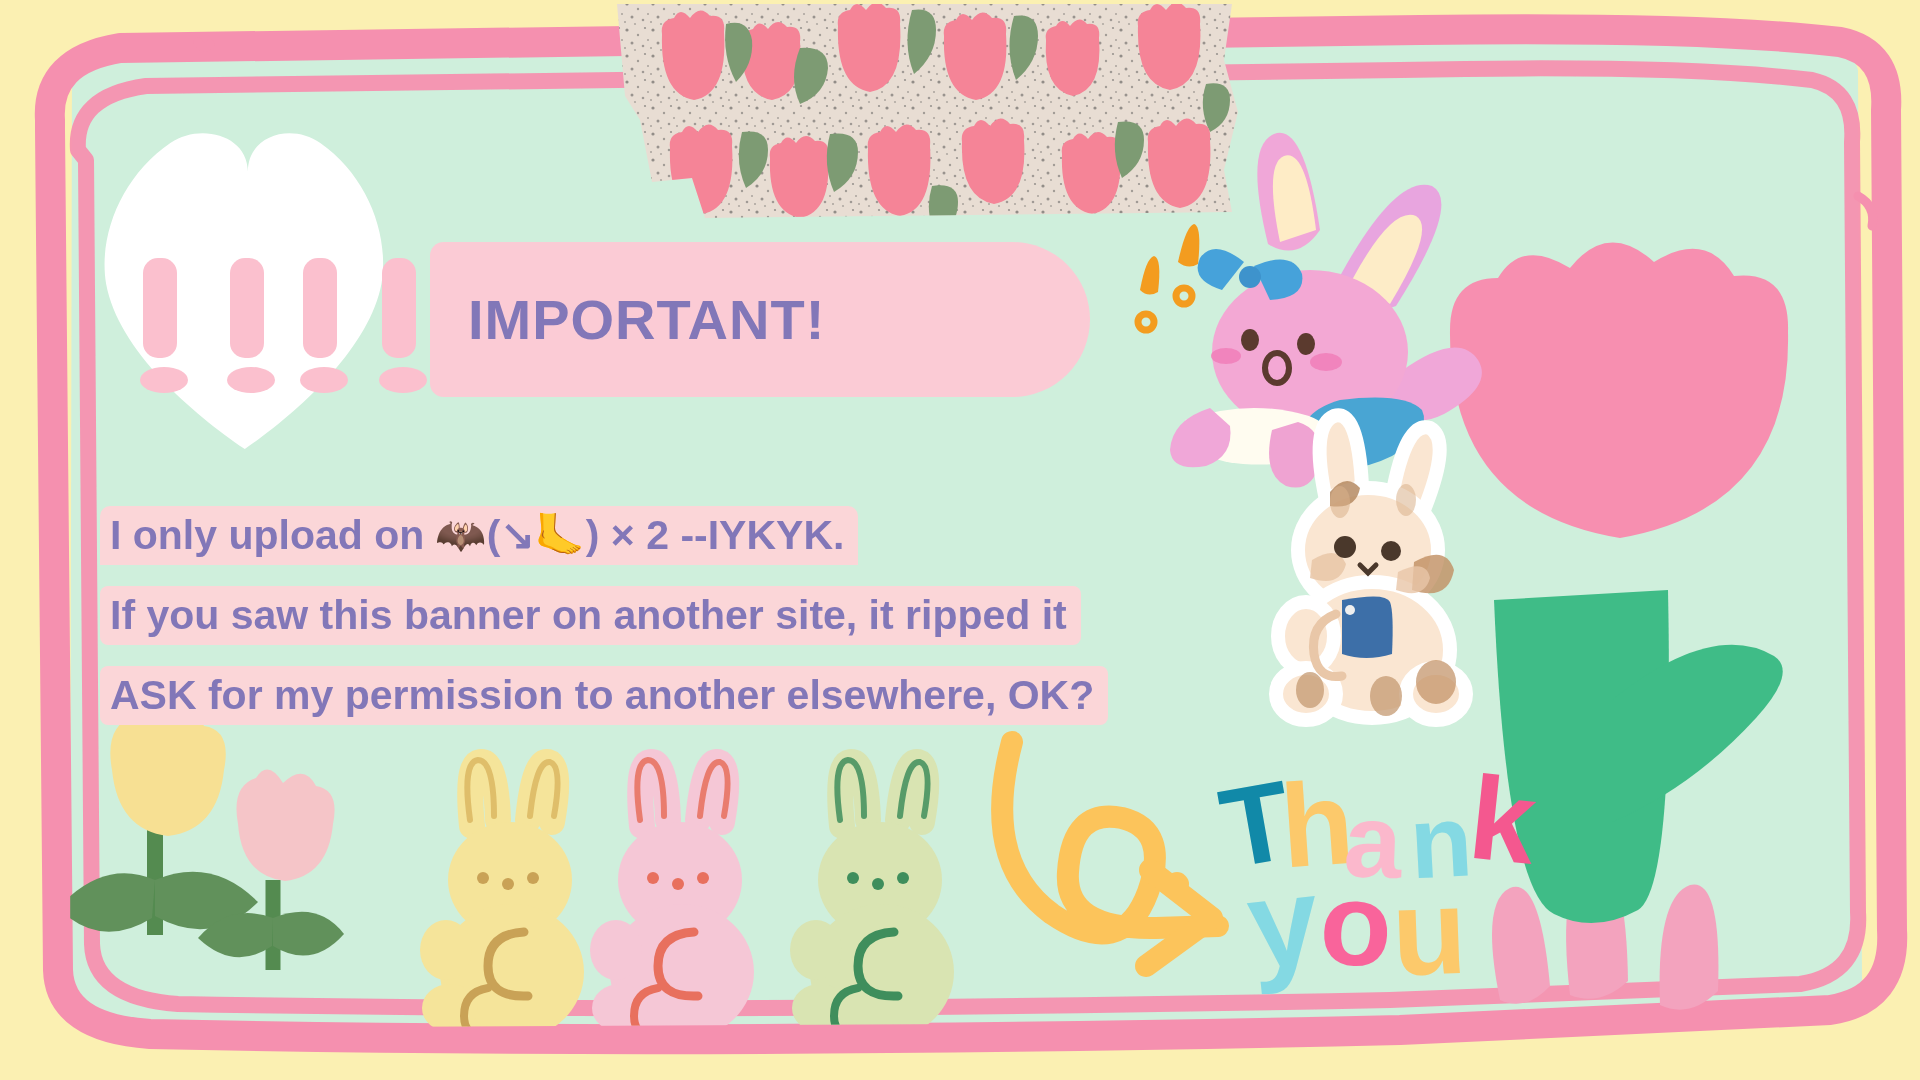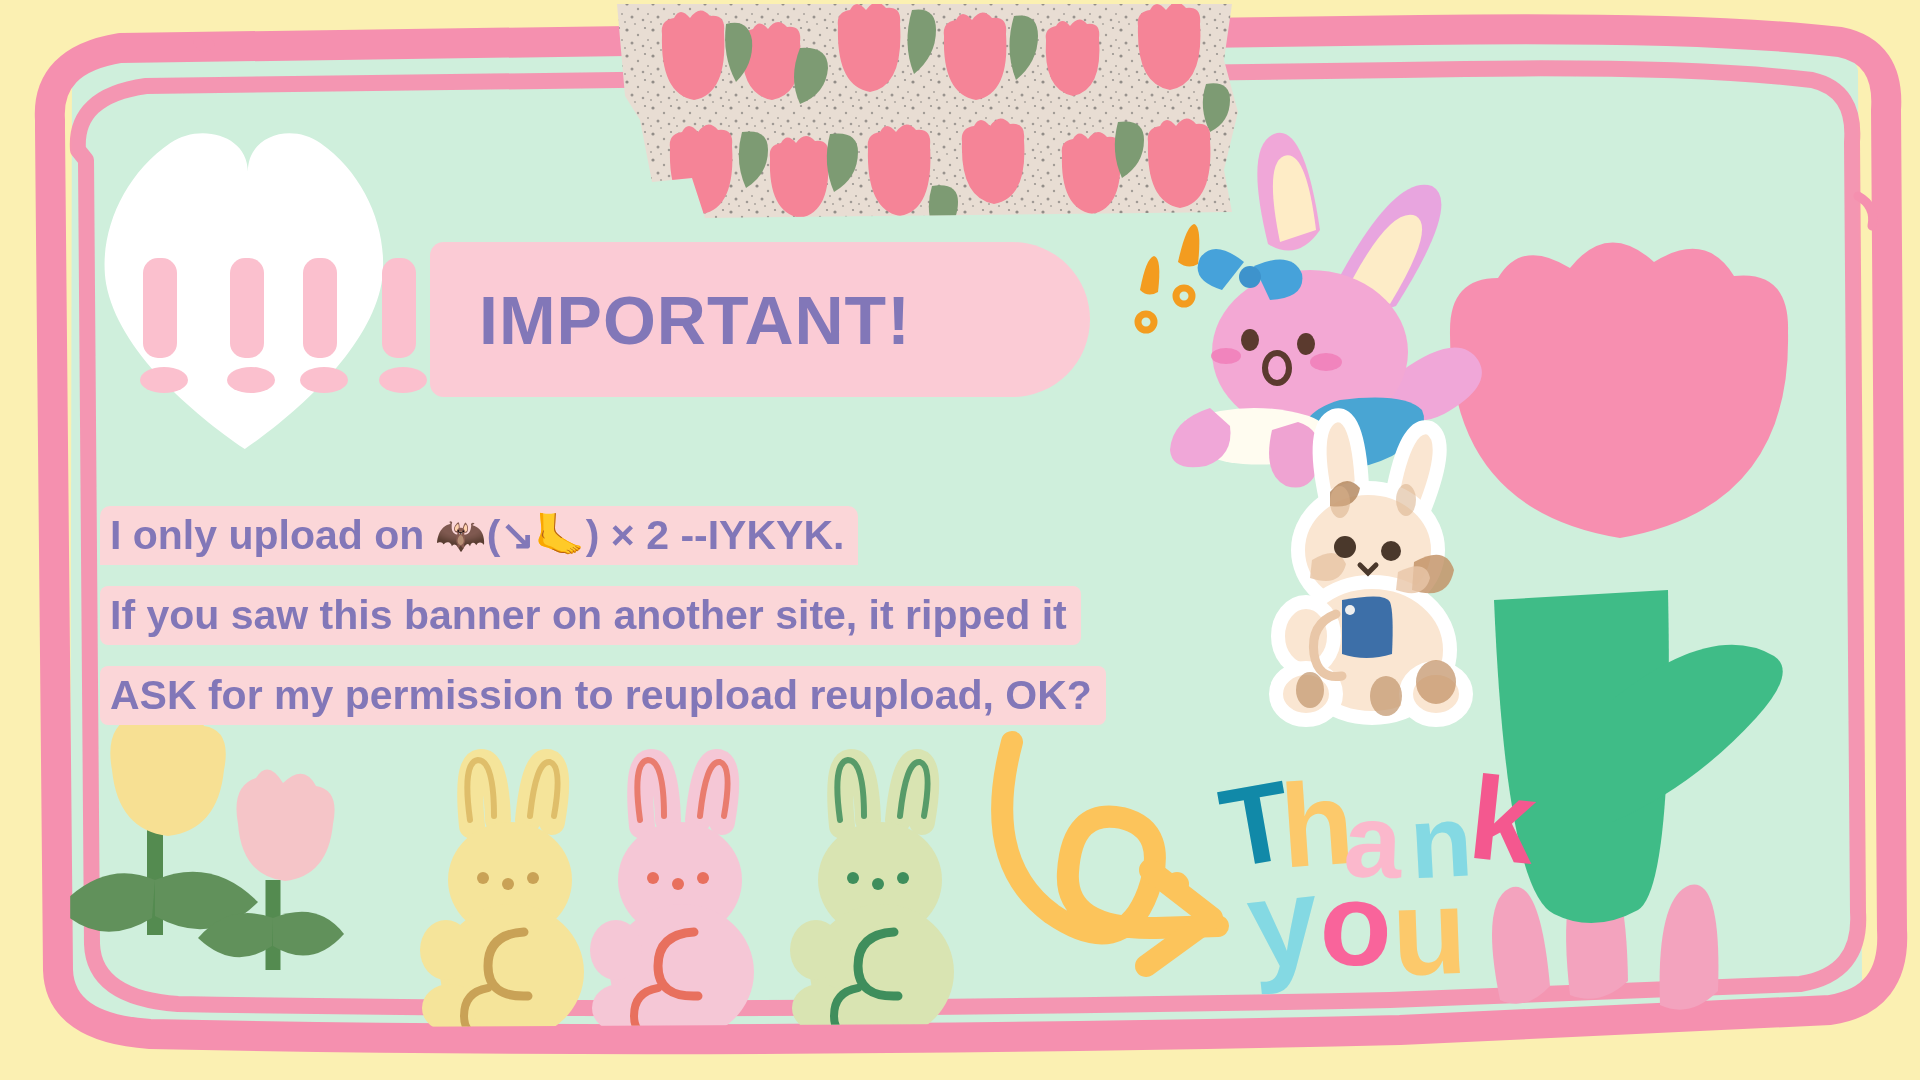--- a/index.html
+++ b/index.html
@@ -15,28 +15,27 @@
   
   .title-pill{
     position:absolute;
     left:430px; top:242px;
     width:660px; height:155px;
     background:#FBCBD5;
     border-radius:14px 80px 80px 14px;
     display:flex; align-items:center;
   }
   .title-text{
-    font-size:68px;
+    font-size:56px;
     font-weight:bold;
     color:#8277B8;
     letter-spacing:1px;
     padding-left:38px;
     font-family:"Liberation Sans", sans-serif;
     white-space:nowrap;
-    margin-left:11px;
   }
 
   .body-block{
     position:absolute;
     left:100px; top:485px;
     width:1110px;
   }
   .body-line{
     display:block;
     width:max-content;
@@ -301,21 +300,21 @@
 
   </svg>
 
   <div class="title-pill">
     <span class="title-text">IMPORTANT!</span>
   </div>
 
   <div class="body-block">
     <span class="body-line">I only upload on 🦇(↘🦶) × 2 --IYKYK.</span>
     <span class="body-line">If you saw this banner on another site, it ripped it</span>
-    <span class="body-line">ASK for my permission to reupload reupload, OK?</span>
+    <span class="body-line">ASK for my permission to another elsewhere, OK?</span>
   </div>
 
   <div>
     <span class="ty" style="left:1222px; top:760px; font-size:112px; color:#1189A8; transform:rotate(-10deg);">T</span>
     <span class="ty" style="left:1281px; top:756px; font-size:118px; color:#FCC96B; transform:rotate(-4deg);">h</span>
     <span class="ty" style="left:1344px; top:782px; font-size:104px; color:#FBB8CC; transform:rotate(2deg);">a</span>
     <span class="ty" style="left:1410px; top:784px; font-size:102px; color:#84D9E3; transform:rotate(-3deg);">n</span>
     <span class="ty" style="left:1470px; top:752px; font-size:118px; color:#F4588F; transform:rotate(6deg);">k</span>
     <span class="ty" style="left:1248px; top:850px; font-size:126px; color:#84D9E3; transform:rotate(-6deg);">y</span>
     <span class="ty" style="left:1320px; top:856px; font-size:118px; color:#F9649B; transform:rotate(3deg);">o</span>

